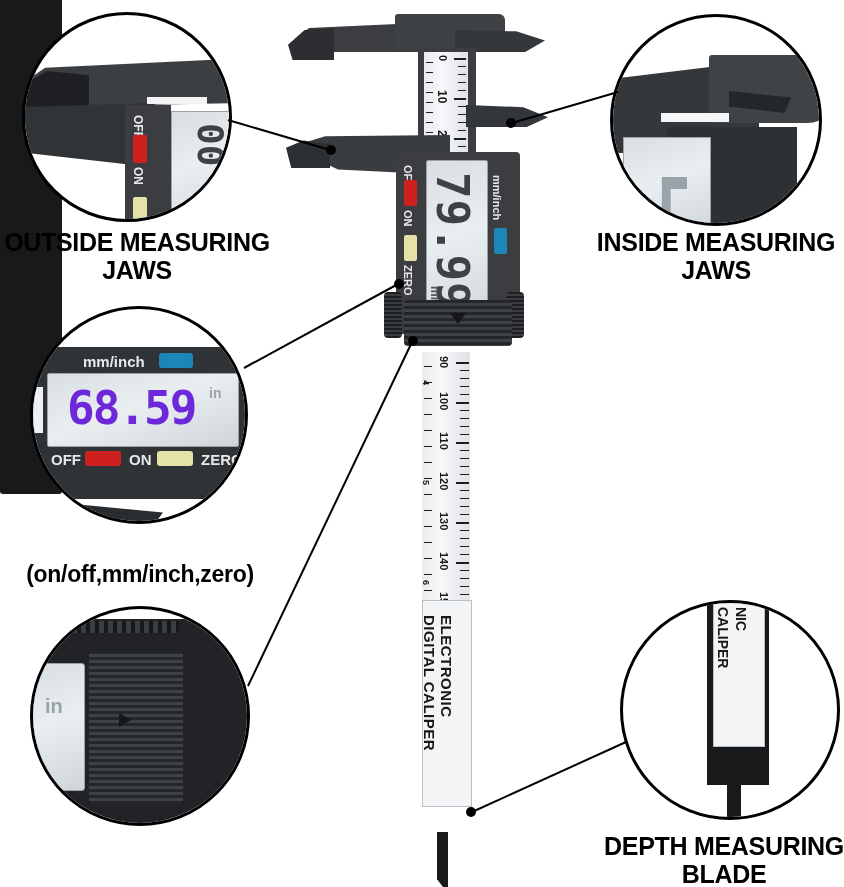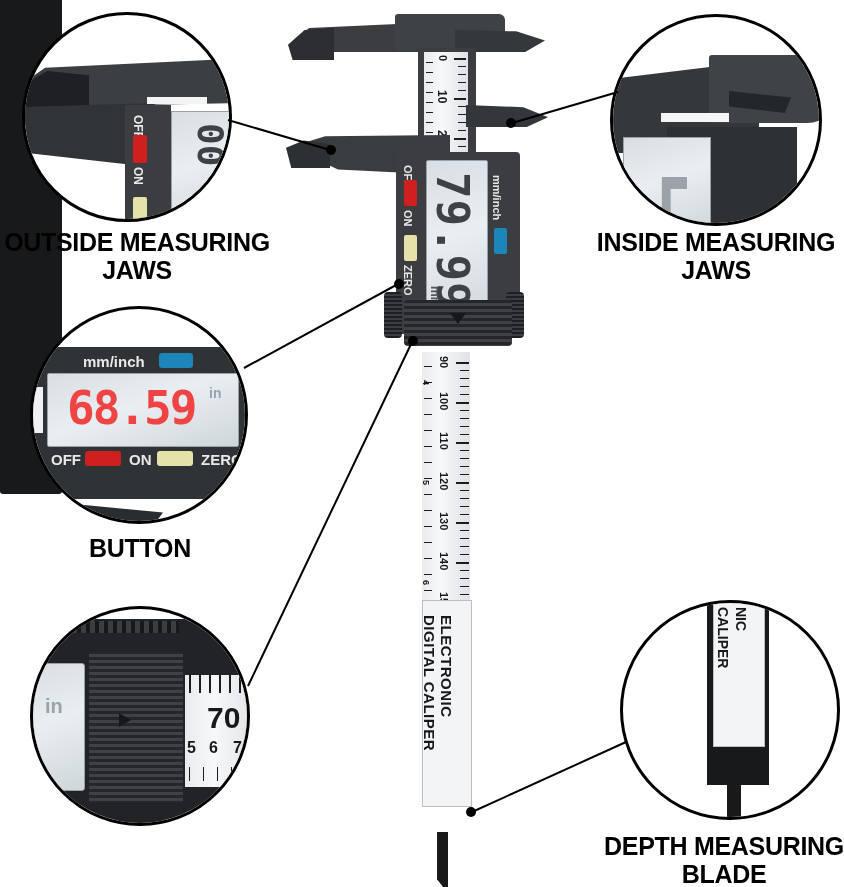--- a/index.html
+++ b/index.html
@@ -325,61 +325,41 @@
   </div>
   <div class="callout-label lbl-heavy" style="left:576px;top:228px;width:280px;">INSIDE MEASURING</div>
   <div class="callout-label lbl-heavy" style="left:576px;top:256px;width:280px;">JAWS</div>
 
   <div class="callout-circle" style="left:30px;top:306px;width:218px;height:218px;">
     <div style="position:absolute;left:-10px;top:38px;width:232px;height:152px;background:#303336;
                 border-radius:5px;"></div>
     <span class="tiny-cap" style="left:50px;top:44px;font-size:15px;">mm/inch</span>
     <div class="btn-blue" style="position:absolute;left:126px;top:44px;width:34px;height:15px;border-radius:3px;"></div>
     <div class="lcd" style="left:14px;top:64px;width:190px;height:72px;border-radius:2px;"></div>
-    <span class="seg" style="position:absolute;left:34px;top:72px;font-size:46px;color:#ef4444;letter-spacing:-2px;">68.59</span>
+    <span class="seg" style="position:absolute;left:34px;top:72px;font-size:46px;color:#6d28d9;letter-spacing:-2px;">68.59</span>
     <span class="tiny-cap" style="left:176px;top:76px;font-size:14px;color:#9aa3a9;">in</span>
     <span class="tiny-cap" style="left:18px;top:142px;font-size:15px;">OFF</span>
     <div class="btn-red" style="position:absolute;left:52px;top:142px;width:36px;height:15px;border-radius:3px;"></div>
     <span class="tiny-cap" style="left:96px;top:142px;font-size:15px;">ON</span>
     <div class="btn-yellow" style="position:absolute;left:124px;top:142px;width:36px;height:15px;border-radius:3px;"></div>
     <span class="tiny-cap" style="left:168px;top:142px;font-size:15px;">ZERO</span>
     <div style="position:absolute;left:-10px;top:190px;width:140px;height:40px;background:#2a2d30;
                 clip-path: polygon(0% 0%, 100% 34%, 86% 100%, 0% 100%);"></div>
     <div style="position:absolute;left:0px;top:78px;width:10px;height:46px;background:#eef0f2;"></div>
   </div>
-  <div class="callout-label lbl-heavy" style="left:28px;top:534px;width:224px;">BUTTON</div>
+  <div class="callout-label lbl-sub" style="left:0px;top:562px;width:280px;">(on/off,mm/inch,zero)</div>
 
   <div class="callout-circle" style="left:30px;top:606px;width:220px;height:220px;">
     <div style="position:absolute;left:-14px;top:10px;width:240px;height:206px;background:#212326;"></div>
     <div style="position:absolute;left:30px;top:12px;width:116px;height:12px;
                 background:repeating-linear-gradient(90deg,#3b3e41 0 5px,#16181a 5px 9px);"></div>
     <div class="lcd" style="left:-6px;top:54px;width:56px;height:126px;border-radius:3px;"></div>
     <span class="tiny-cap" style="left:12px;top:86px;font-size:20px;color:#9aa3a9;">in</span>
     <div class="ribs" style="left:56px;top:42px;width:94px;height:152px;border-radius:3px;"></div>
     <div class="tri" style="left:86px;top:104px;"></div>
-    <div class="scale-strip" style="left:152px;top:66px;width:72px;height:112px;">
-      <div class="ticks">
-        <div class="tickline" style="left:4px;top:0px;width:1.6px;height:18px;"></div>
-        <div class="tickline" style="left:14px;top:0px;width:1.6px;height:18px;"></div>
-        <div class="tickline" style="left:24px;top:0px;width:1.6px;height:18px;"></div>
-        <div class="tickline" style="left:34px;top:0px;width:1.6px;height:18px;"></div>
-        <div class="tickline" style="left:44px;top:0px;width:1.6px;height:18px;"></div>
-        <div class="tickline" style="left:54px;top:0px;width:1.6px;height:18px;"></div>
-        <div class="tickline" style="left:64px;top:0px;width:1.6px;height:18px;"></div>
-        <div class="tickline" style="left:4px;top:92px;width:1.4px;height:14px;"></div>
-        <div class="tickline" style="left:18px;top:92px;width:1.4px;height:14px;"></div>
-        <div class="tickline" style="left:32px;top:92px;width:1.4px;height:14px;"></div>
-        <div class="tickline" style="left:46px;top:92px;width:1.4px;height:14px;"></div>
-        <div class="tickline" style="left:60px;top:92px;width:1.4px;height:14px;"></div>
-      </div>
-      <span class="ruler-num" style="left:22px;top:26px;font-size:30px;">70</span>
-      <span class="ruler-num" style="left:2px;top:64px;font-size:16px;">5</span>
-      <span class="ruler-num" style="left:24px;top:64px;font-size:16px;">6</span>
-      <span class="ruler-num" style="left:48px;top:64px;font-size:16px;">7</span>
-    </div>
   </div>
 
   <div class="callout-circle" style="left:620px;top:600px;width:220px;height:220px;">
     <div style="position:absolute;left:84px;top:-14px;width:62px;height:196px;background:#18191b;"></div>
     <div class="label-plate" style="left:90px;top:-14px;width:50px;height:156px;"></div>
     <span class="vert-text rot90" style="left:126px;top:4px;font-size:14px;">NIC</span>
     <span class="vert-text rot90" style="left:108px;top:4px;font-size:14px;">CALIPER</span>
     <div style="position:absolute;left:104px;top:180px;width:14px;height:70px;background:#17191b;
                 clip-path: polygon(0% 0%, 100% 0%, 100% 100%, 50% 100%, 0% 82%);"></div>
   </div>

